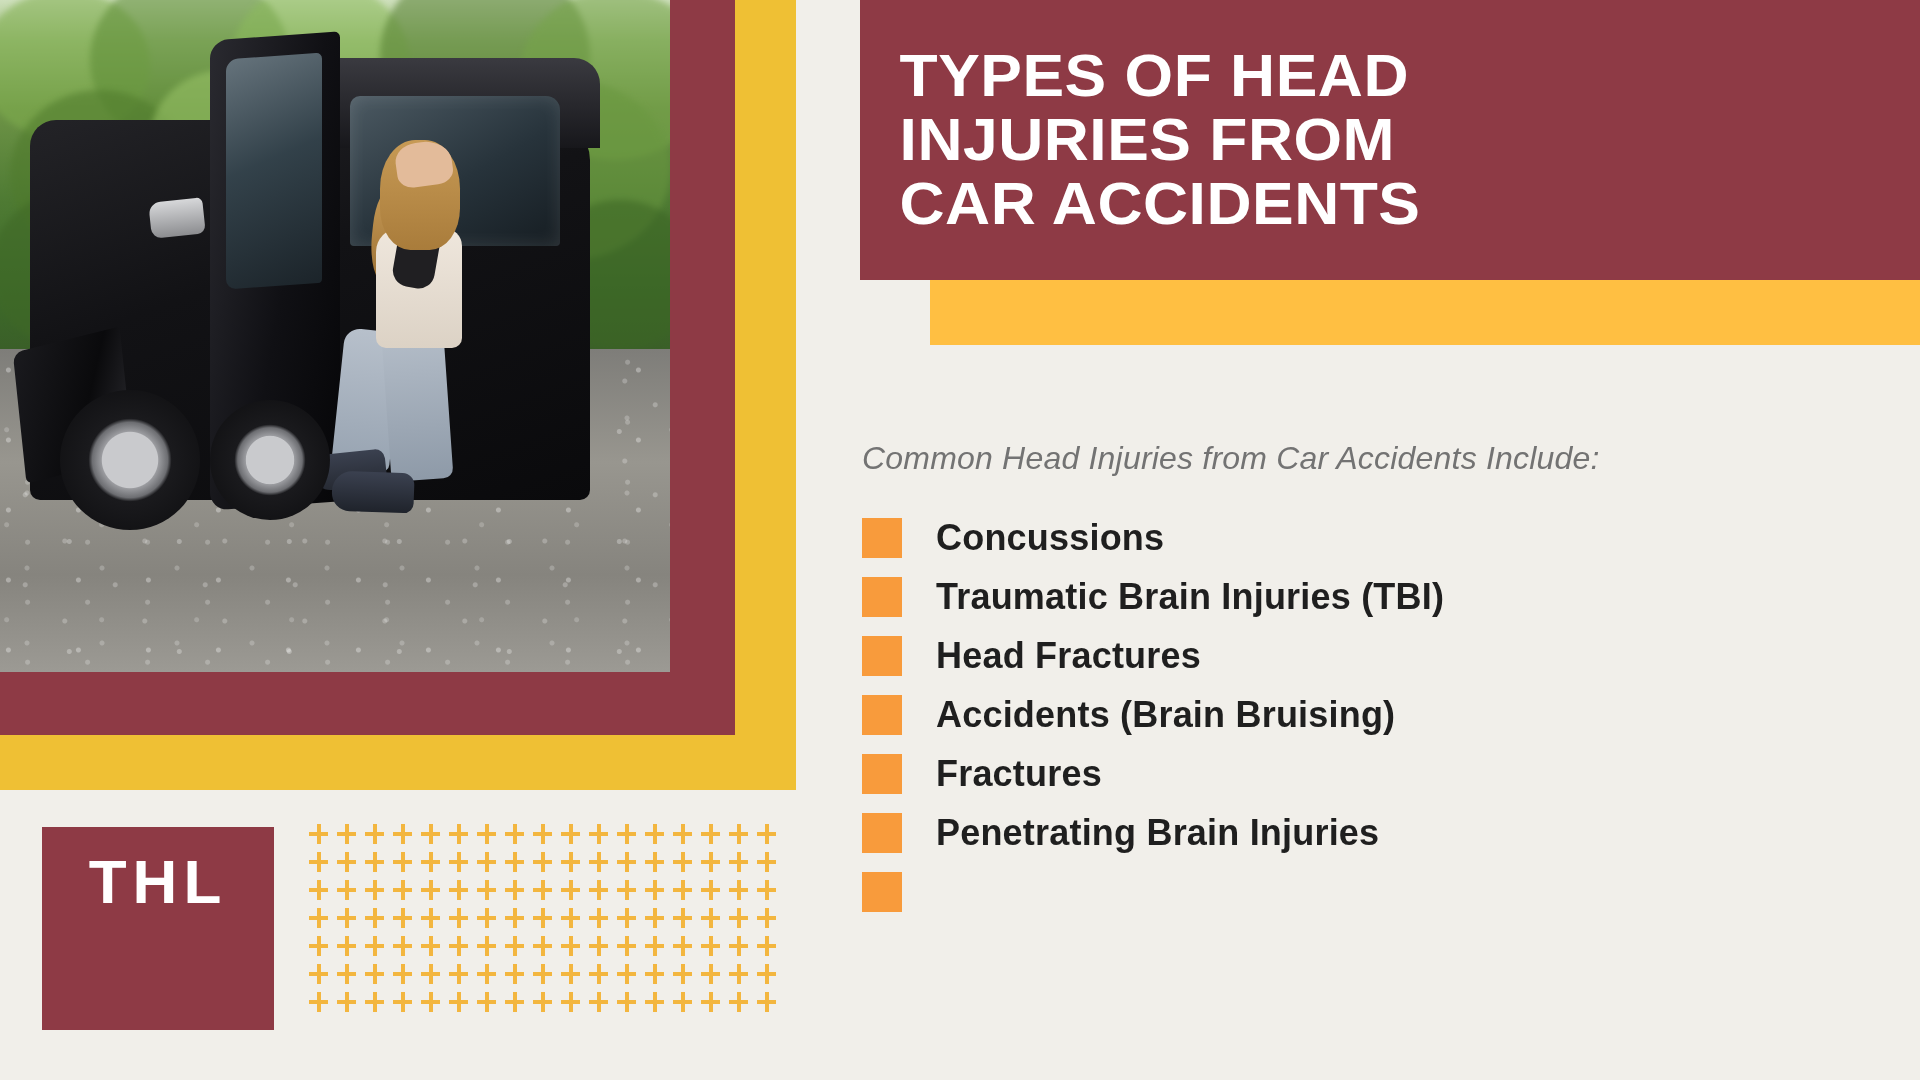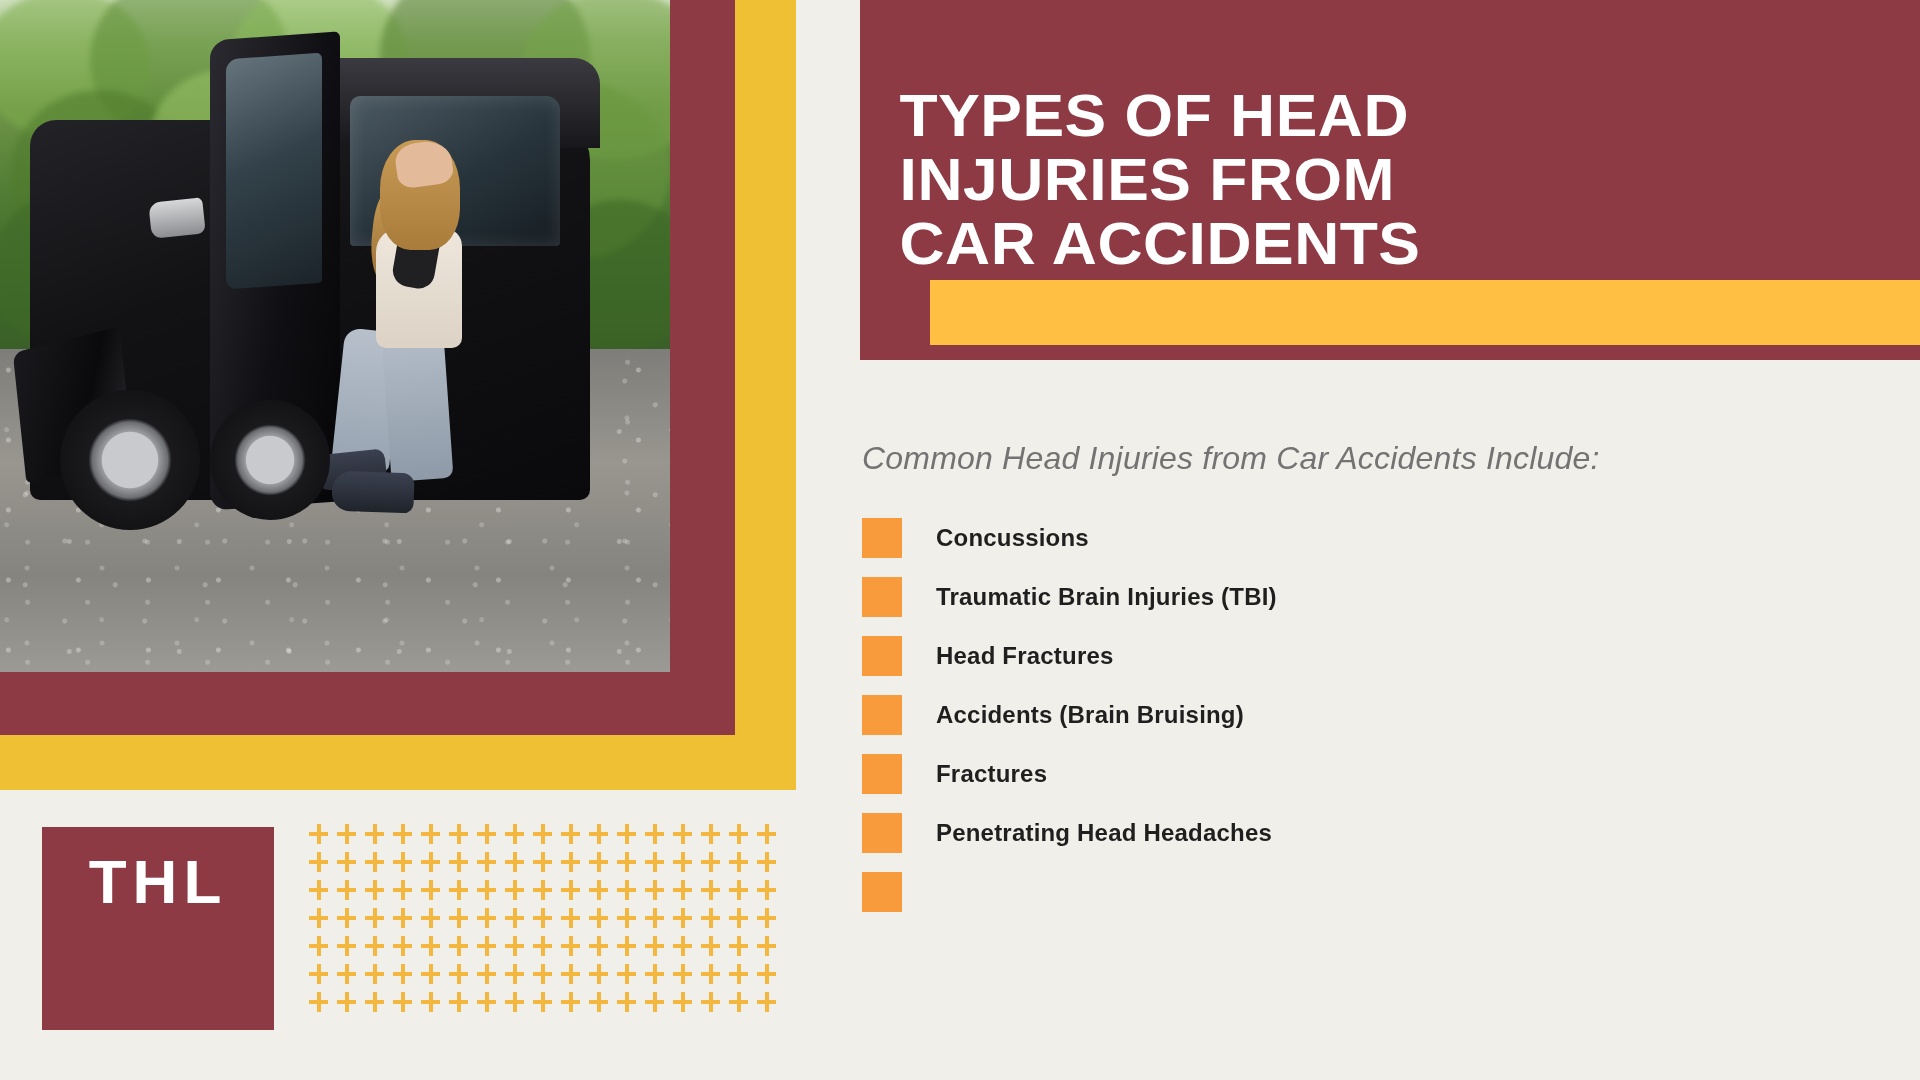--- a/index.html
+++ b/index.html
@@ -223,21 +223,21 @@
     background: linear-gradient(180deg, #3b4150, #1f232b);
     border-radius: 20px 12px 10px 18px;
     transform: rotate(2deg);
   }
 
   
   .title-banner {
     position: absolute;
     left: 860px; top: 0;
     width: 1060px;
-    height: 360px;
+    height: 280px;
     background: #8E3A45;
     display: flex;
     align-items: center;
   }
   .title-text {
     color: #FFFFFF;
     font-family: "Liberation Sans", sans-serif;
     font-weight: 700;
     font-size: 60px;
     line-height: 1.07;
@@ -278,21 +278,21 @@
     height: 59px;
   }
   .bullet-square {
     width: 40px;
     height: 40px;
     background: #F89B3C;
     flex: 0 0 40px;
   }
   .injury-label {
     margin-left: 34px;
-    font-size: 24px;
+    font-size: 36px;
     font-weight: 700;
     color: #1F1F1F;
     letter-spacing: .2px;
     white-space: nowrap;
   }
 
   
   .logo-box {
     position: absolute;
     left: 42px; top: 827px;
@@ -415,21 +415,21 @@
   <div class="injury-row">
     <span class="bullet-square"></span>
     <span class="injury-label">Accidents (Brain Bruising)</span>
   </div>
   <div class="injury-row">
     <span class="bullet-square"></span>
     <span class="injury-label">Fractures</span>
   </div>
   <div class="injury-row">
     <span class="bullet-square"></span>
-    <span class="injury-label">Penetrating Head Headaches</span>
+    <span class="injury-label">Penetrating Brain Injuries</span>
   </div>
   <div class="injury-row">
     <span class="bullet-square"></span>
   </div>
 </div>
 
 <div class="logo-box">
   <span class="logo-text">THL</span>
 </div>
 

